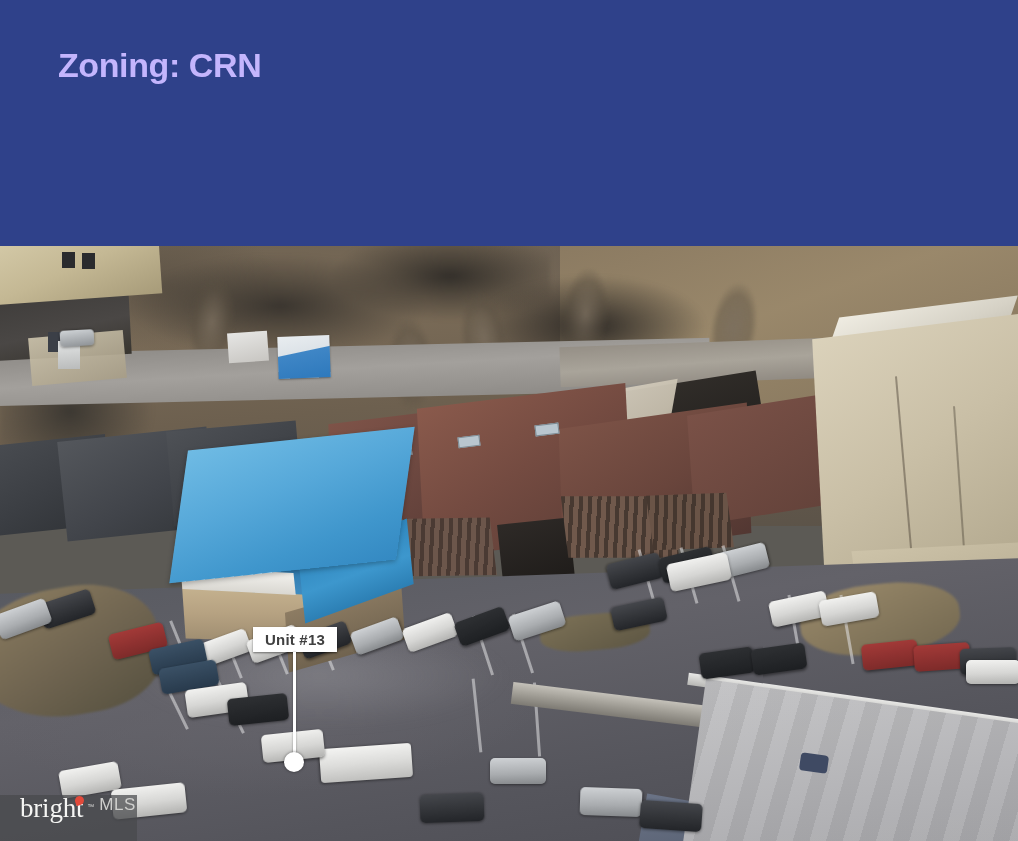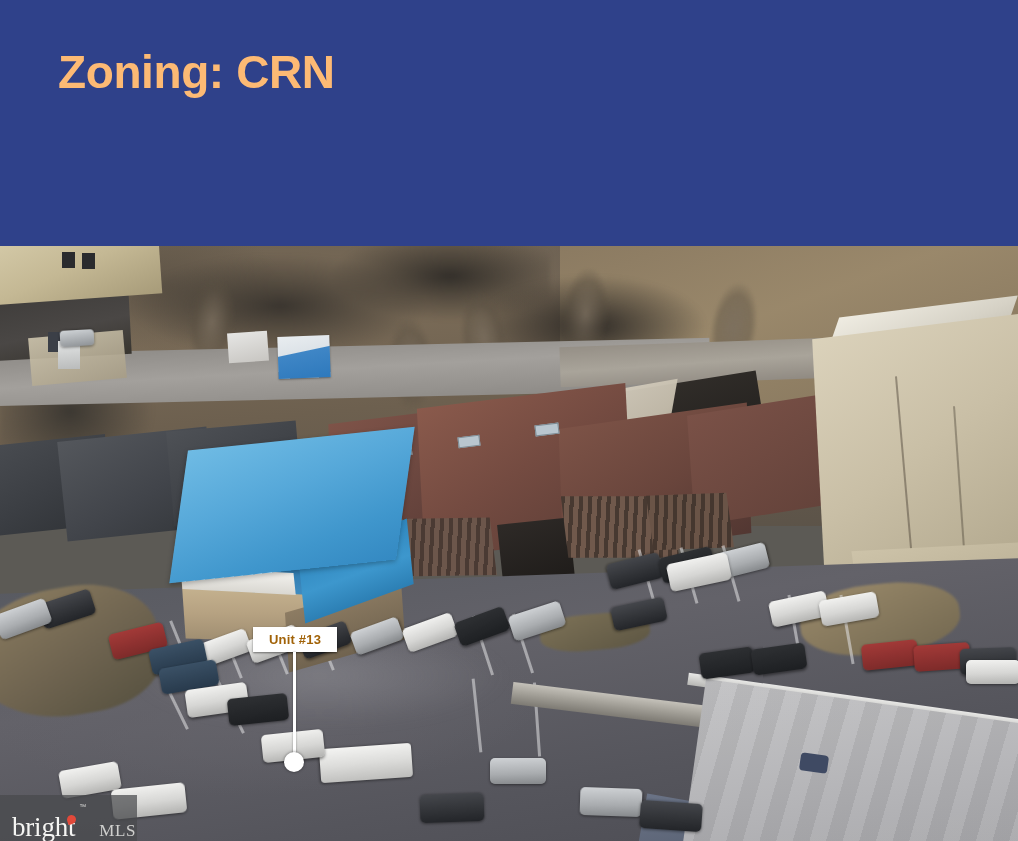--- a/index.html
+++ b/index.html
@@ -22,23 +22,23 @@
   
   #header {
     position: absolute;
     left: 0; top: 0;
     width: 1018px;
     height: 246px;
     background: #2f418a;
     padding: 48px 58px 0 58px;
   }
   #header-title {
-    font-size: 46px;
+    font-size: 34px;
     font-weight: bold;
-    color: #fdba74;
+    color: #c4b5fd;
     letter-spacing: -0.4px;
     line-height: 1.05;
     margin: 0 0 8px 0;
     white-space: nowrap;
   }
   #header-body {
     font-size: 20.5px;
     line-height: 30px;
     color: #fdfdfe;
     text-align: justify;
@@ -417,22 +417,22 @@
   .car-van   { background: linear-gradient(178deg,#f4f4f2 0%, #dcdcda 50%, #bcbcba 100%); border-radius:4px; }
 
   
   #marker { position: absolute; left: 0; top: 0; width: 1018px; height: 595px; }
   #marker-label {
     position: absolute;
     left: 253px; top: 381px;
     min-width: 84px;
     height: 25px;
     background: #ffffff;
-    color: #a16207;
-    font-size: 13px;
+    color: #404040;
+    font-size: 15px;
     font-weight: bold;
     display: flex;
     align-items: center;
     justify-content: center;
     padding: 0 10px;
     box-shadow: 0 1px 2px rgba(0,0,0,.5);
     letter-spacing: .2px;
   }
   #marker-line {
     position: absolute;
@@ -450,22 +450,22 @@
     box-shadow: 0 0 3px rgba(0,0,0,.5);
   }
 
   
   #watermark {
     position: absolute;
     left: 0; top: 549px;
     width: 137px; height: 46px;
     background: rgba(72,74,76,.72);
     display: flex;
-    align-items: flex-end;
-    padding-left: 12px;
+    align-items: flex-start;
+    padding-left: 20px;
   }
   #wm-bright {
     font-family: "Liberation Serif", serif;
     font-size: 27px;
     color: #f5f5f3;
     line-height: 1;
     position: relative;
     letter-spacing: -.2px;
   }
   #wm-dot {
@@ -478,25 +478,25 @@
   }
   #wm-tm {
     font-family: "Liberation Sans", sans-serif;
     font-size: 7px;
     color: #d8d8d6;
     margin: 0 0 12px 4px;
     align-self: flex-start;
     padding-top: 8px;
   }
   #wm-mls {
-    font-family: Liberation Serif, serif;
+    font-family: Liberation Sans, sans-serif;
     font-size: 17px;
     color: #cfcfcd;
     letter-spacing: .6px;
-    margin-left: 13px;
+    margin-left: 5px;
   }
 </style>
 </head>
 <body>
 
 <div id="slide">
 
   <div id="header">
     <h1 id="header-title">Zoning: CRN</h1>
   </div>

